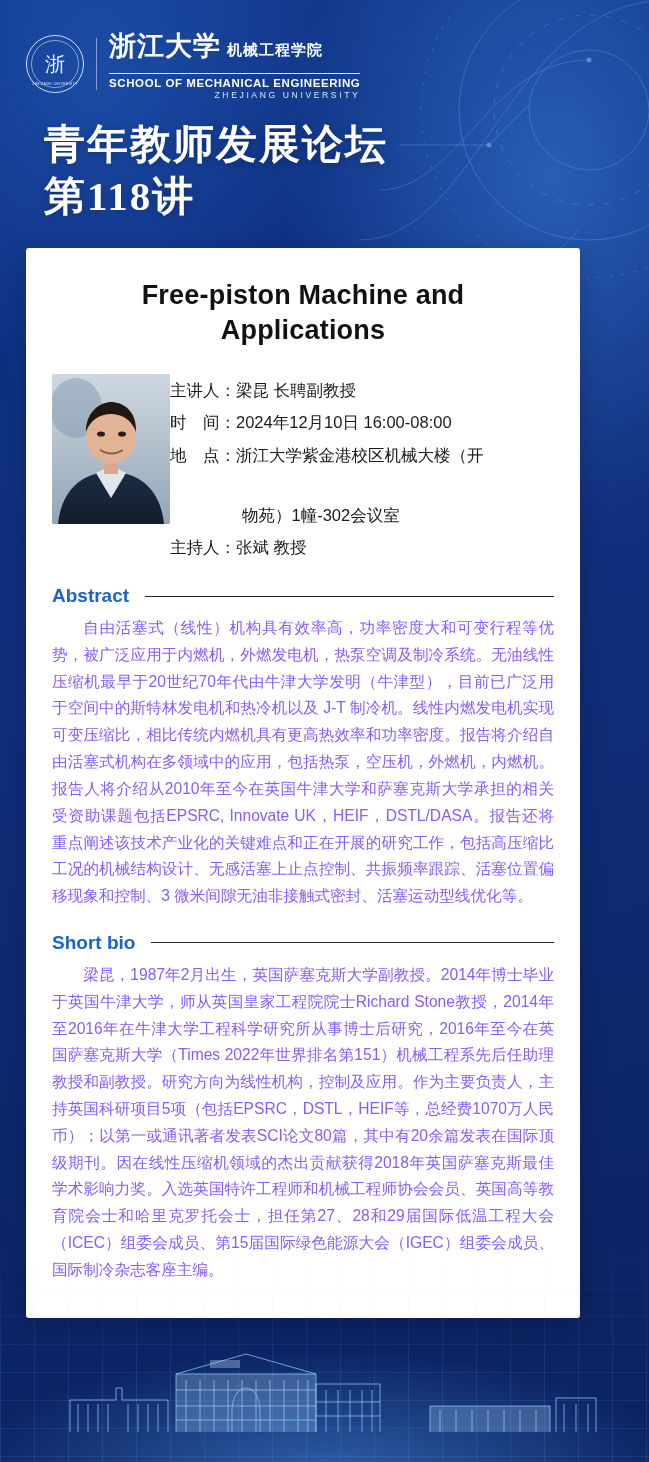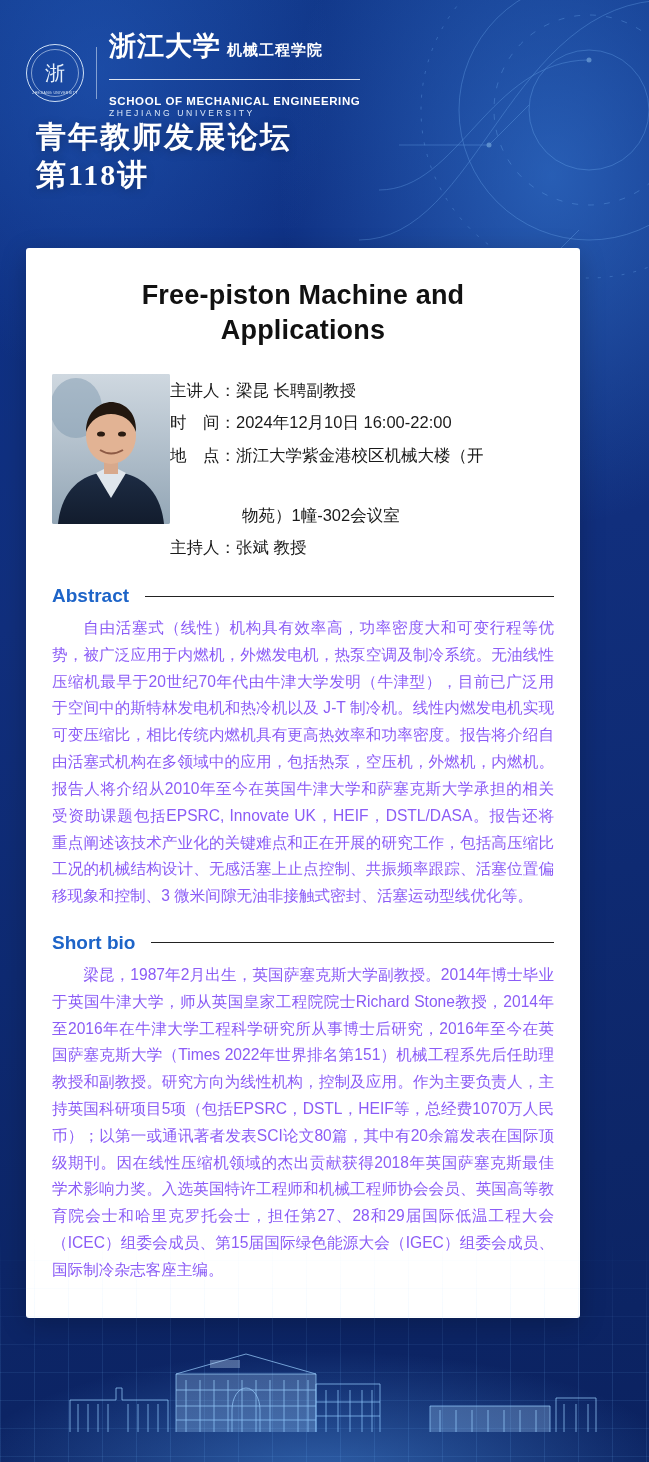--- a/index.html
+++ b/index.html
@@ -80,50 +80,50 @@
   }
   .seal-text {
     position: absolute; bottom: 6px; left: 0; right: 0;
     text-align: center;
     font-size: 3.4px; letter-spacing: .4px; color: #dce9f8;
   }
   .logo-divider {
     width: 1px; height: 52px;
     background: rgba(220,233,248,.55);
   }
-  .logo-text { color: #fff; }
+  .logo-text { color: #fff; text-align: right; }
   .logo-cn {
     display: flex; align-items: baseline; gap: 6px;
   }
   .logo-cn-main {
     font-family: "Liberation Serif", serif;
     font-size: 27px; font-weight: 700; letter-spacing: 1px;
   }
   .logo-cn-sub {
     font-size: 15px; font-weight: 700; letter-spacing: 1px;
   }
   .logo-en1 {
-    margin-top: 15px;
+    margin-top: 9px;
     font-size: 11.5px; font-weight: 700; letter-spacing: .6px;
     border-top: 1px solid rgba(255,255,255,.85);
-    padding-top: 15px;
+    padding-top: 3px;
   }
   .logo-en2 {
     font-size: 8.6px; letter-spacing: 2.6px; margin-top: 1px;
     color: #dbe8f8;
   }
 
   
   .main-title {
     position: absolute;
-    top: 118px; left: 36px;
+    top: 118px; left: 44px;
     color: #fff;
     font-family: "Liberation Serif", serif;
     font-weight: 700;
-    font-size: 30px;
+    font-size: 41px;
     line-height: 1.28;
     letter-spacing: 2px;
     text-shadow: 0 2px 10px rgba(0,0,0,.25);
   }
   .main-title span { display: block; }
 
   
   .card {
     position: absolute;
     top: 248px; left: 26px;
@@ -284,21 +284,21 @@
         </svg>
       </div>
 
       <div class="meta">
         <div class="meta-line">
           <span class="meta-label">主讲人：</span>
           <span class="meta-value">梁昆 长聘副教授</span>
         </div>
         <div class="meta-line">
           <span class="meta-label">时　间：</span>
-          <span class="meta-value">2024年12月10日 16:00-22:00</span>
+          <span class="meta-value">2024年12月10日 16:00-08:00</span>
         </div>
         <div class="meta-line">
           <span class="meta-label">地　点：</span>
           <span class="meta-value">浙江大学紫金港校区机械大楼（开</span>
         </div>
         <div class="meta-line">
           <span class="meta-value2">物苑）1幢-302会议室</span>
         </div>
         <div class="meta-line">
           <span class="meta-label">主持人：</span>

